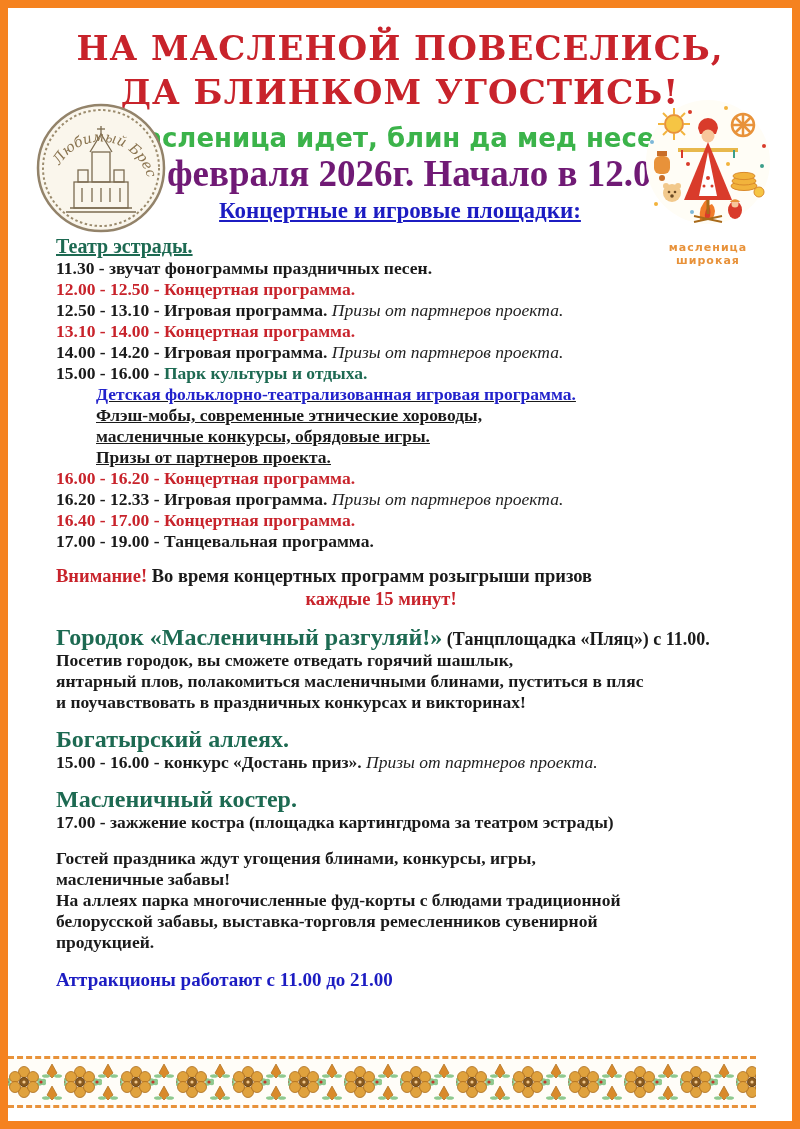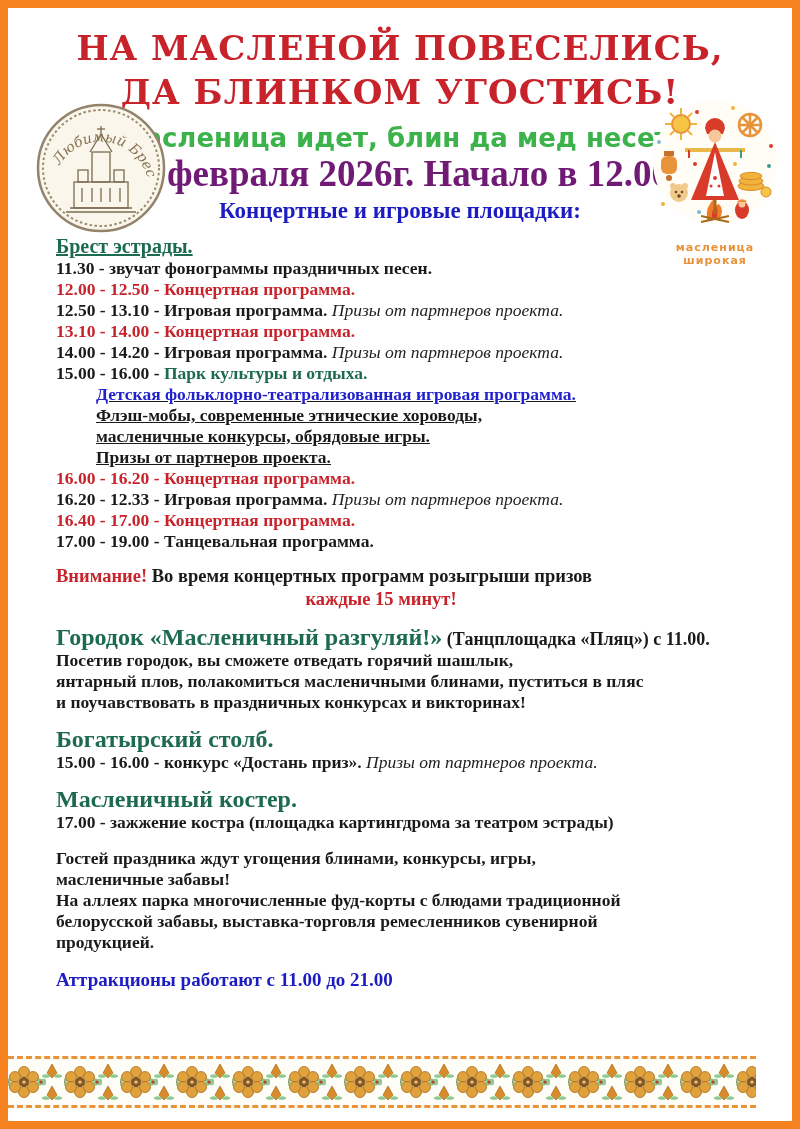--- a/index.html
+++ b/index.html
@@ -34,24 +34,25 @@
     font-weight:700;
     font-size:37px;line-height:38px;
     color:#701a75;
   }
   .venues-heading{
     display:inline-block;
     margin-top:4px;
     font-weight:700;
     font-size:23px;line-height:27px;
     color:var(--blue,#1c1cc2);
+    text-decoration:underline;
   }
   
   .logo-left{position:absolute;left:28px;top:92px;width:130px;height:136px;}
-  .logo-right{position:absolute;right:6px;top:86px;width:142px;text-align:center;}
+  .logo-right{position:absolute;right:13px;top:86px;width:142px;text-align:center;}
   .logo-right .caption{
     margin-top:1px;
     font-family:"DejaVu Sans", sans-serif;
     font-weight:700;
     font-size:11px;
     letter-spacing:1px;
     color:#e8923a;
     text-transform:lowercase;
   }
   
@@ -217,21 +218,21 @@
           <circle cx="124" cy="72" r="2" fill="#3c9e8a"></circle>
         <circle cx="54" cy="118" r="2" fill="#7db7d9"></circle>
           <circle cx="90" cy="70" r="2" fill="#f2b33c"></circle>
         <circle cx="50" cy="70" r="2" fill="#d93b2b"></circle>
       </g>
     </svg>
     <div class="caption">масленица широкая</div>
   </div>
 
   <div class="content">
-    <div class="sec-title">Брест эстрады.</div>
+    <div class="sec-title">Театр эстрады.</div>
     <div id="schedule-list">
         <div class="sched-line"><span class="c-black">11.30 - звучат фонограммы праздничных песен.</span></div>
         <div class="sched-line"><span class="c-red">12.00 - 12.50 - Концертная программа.</span></div>
         <div class="sched-line"><span class="c-black">12.50 - 13.10 - Игровая программа.</span> <span class="note">Призы от партнеров проекта.</span></div>
         <div class="sched-line"><span class="c-red">13.10 - 14.00 - Концертная программа.</span></div>
         <div class="sched-line"><span class="c-black">14.00 - 14.20 - Игровая программа.</span> <span class="note">Призы от партнеров проекта.</span></div>
         <div class="sched-line"><span class="c-black">15.00 - 16.00 - </span><span class="c-green">Парк культуры и отдыха.</span></div>
         <div class="sched-line indent"><span class="c-blue">Детская фольклорно-театрализованная игровая программа.</span></div>
         <div class="sched-line indent"><span class="c-black">Флэш-мобы, современные этнические хороводы,</span></div>
         <div class="sched-line indent"><span class="c-black">масленичные конкурсы, обрядовые игры.</span></div>
@@ -248,21 +249,21 @@
     </div>
 
     <div id="sections">
         <div class="section">
           <div class="sec-heading"><span class="c-green">Городок «Масленичный разгуляй!»</span><span class="c-black"> (Танцплощадка «Пляц») с 11.00.</span></div>
           <div class="sched-line"><span class="c-black">Посетив городок, вы сможете отведать горячий шашлык,</span></div>
           <div class="sched-line"><span class="c-black">янтарный плов, полакомиться масленичными блинами, пуститься в пляс</span></div>
           <div class="sched-line"><span class="c-black">и поучавствовать в праздничных конкурсах и викторинах!</span></div>
         </div>
         <div class="section">
-          <div class="sec-heading"><span class="c-green">Богатырский столб.</span></div>
+          <div class="sec-heading"><span class="c-green">Богатырский аллеях.</span></div>
           <div class="sched-line"><span class="c-black">15.00 - 16.00 - конкурс «Достань приз».</span> <span class="note">Призы от партнеров проекта.</span></div>
         </div>
         <div class="section">
           <div class="sec-heading"><span class="c-green">Масленичный костер.</span></div>
           <div class="sched-line"><span class="c-black">17.00 - зажжение костра (площадка картингдрома за театром эстрады)</span></div>
         </div>
       </div>
 
     <div class="closing">
       <div id="closing-lines">

